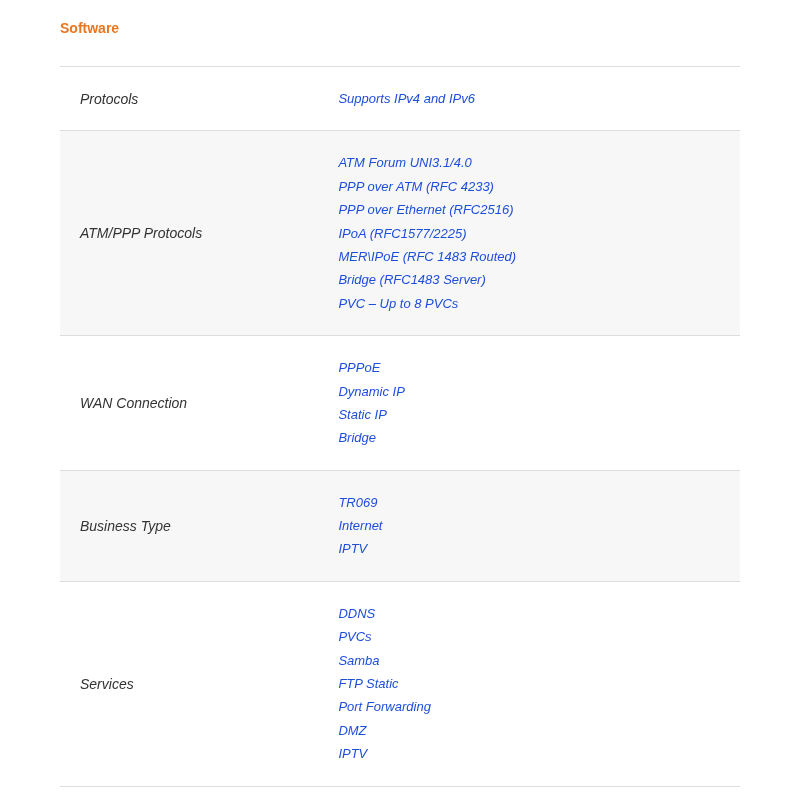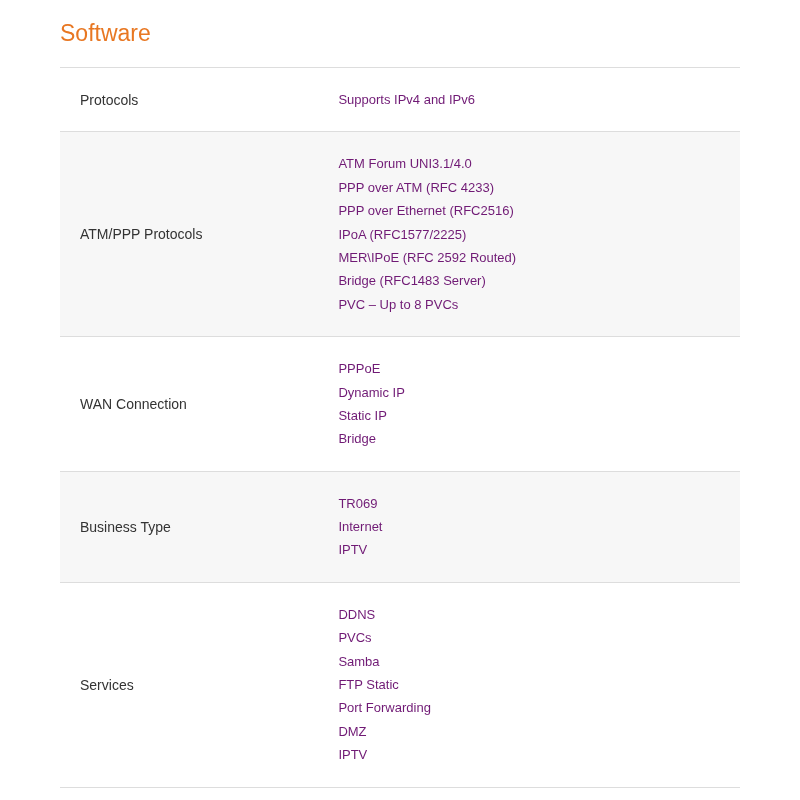--- a/index.html
+++ b/index.html
@@ -12,23 +12,23 @@
       font-family: Arial, sans-serif;
       background: #ffffff;
       width: 800px;
       min-height: 800px;
       padding: 20px 60px;
       color: #333;
     }
 
     .page-title {
       color: #e87722;
-      font-size: 23px;
-      font-weight: normal;
-      margin-bottom: 20px;
+      font-size: 14px;
+      font-weight: bold;
+      margin-bottom: 30px;
     }
 
     .spec-table {
       width: 100%;
       border-collapse: collapse;
     }
 
     .spec-table tr {
       border-top: 1px solid #ddd;
       border-bottom: 1px solid #ddd;
@@ -38,33 +38,34 @@
       background-color: #f7f7f7;
     }
 
     .spec-table tr:nth-child(odd) {
       background-color: #ffffff;
     }
 
     .spec-table td {
       padding: 18px 20px;
       vertical-align: middle;
+      font-style: italic;
     }
 
     .spec-table td.label-cell {
       width: 38%;
       font-size: 14px;
       font-weight: normal;
       color: #333;
     }
 
     .spec-table td.value-cell {
       width: 62%;
       font-size: 13px;
-      color: #701a75;
+      color: #1d4ed8;
       vertical-align: top;
       padding-top: 20px;
       padding-bottom: 20px;
     }
 
     .value-cell .value-line {
       line-height: 1.8;
       display: block;
     }
   </style>
@@ -81,21 +82,21 @@
           <span class="value-line">Supports IPv4 and IPv6</span>
         </td>
       </tr>
       <tr>
         <td class="label-cell">ATM/PPP Protocols</td>
         <td class="value-cell">
           <span class="value-line">ATM Forum UNI3.1/4.0</span>
           <span class="value-line">PPP over ATM (RFC 4233)</span>
           <span class="value-line">PPP over Ethernet (RFC2516)</span>
           <span class="value-line">IPoA (RFC1577/2225)</span>
-          <span class="value-line">MER\IPoE (RFC 2592 Routed)</span>
+          <span class="value-line">MER\IPoE (RFC 1483 Routed)</span>
           <span class="value-line">Bridge (RFC1483 Server)</span>
           <span class="value-line">PVC – Up to 8 PVCs</span>
         </td>
       </tr>
       <tr>
         <td class="label-cell">WAN Connection</td>
         <td class="value-cell">
           <span class="value-line">PPPoE</span>
           <span class="value-line">Dynamic IP</span>
           <span class="value-line">Static IP</span>

